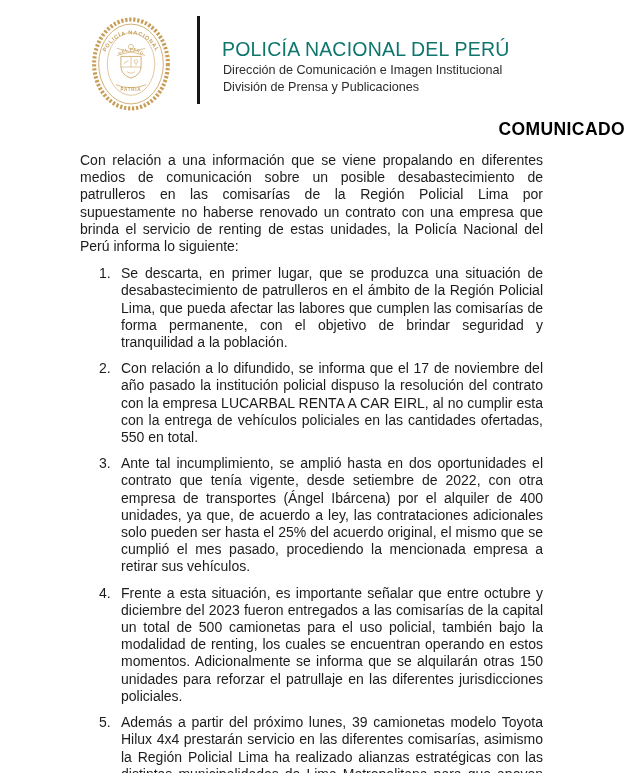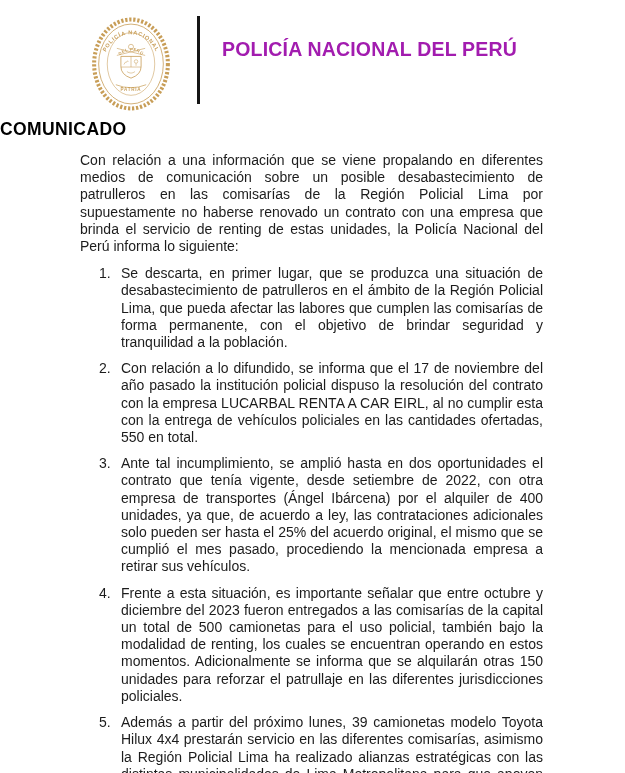--- a/index.html
+++ b/index.html
@@ -30,42 +30,41 @@
     width: 3px;
     height: 88px;
     background: #151515;
   }
   .org-name {
     position: absolute;
     left: 222px;
     top: 38px;
     font-size: 19.5px;
     letter-spacing: 0.2px;
-    color: #a21caf;
+    color: #0f766e;
     white-space: nowrap;
-    font-weight: bold;
   }
   .dept-block {
     position: absolute;
     left: 223px;
     top: 62px;
     font-size: 12.6px;
     line-height: 17px;
     color: #2d2d2d;
     white-space: nowrap;
   }
 
   
   .doc-title {
     position: absolute;
     left: 0;
     top: 119px;
     width: 100%;
     display: flex;
-    justify-content: flex-start;
+    justify-content: flex-end;
     gap: 15px;
     font-size: 17.5px;
     font-weight: 700;
     letter-spacing: 0.4px;
     color: #000000;
     white-space: pre;
   }
 
   
   .content {
@@ -130,20 +129,24 @@
       <path d="M 90,93.5 v 5" stroke-width="1"></path>
       <path d="M 72,110 q 8,6 16,0" stroke-width="1"></path>
     </g>
     <path d="M 50,136 q 30,12 60,0" fill="none" stroke="#C89E58" stroke-width="1.4"></path>
     <text x="80" y="149" font-size="9" fill="#C89E58" font-weight="bold" text-anchor="middle" letter-spacing="1.5" font-family="Liberation Sans, sans-serif">PATRIA</text>
   </svg>
 
   <div class="header-divider"></div>
 
   <div class="org-name">POLICÍA NACIONAL DEL PERÚ</div>
+  <div class="dept-block">
+    <div>Dirección de Comunicación e Imagen Institucional</div>
+    <div>División de Prensa y Publicaciones</div>
+  </div>
 
   <div class="doc-title">
     <span>COMUNICADO</span>
   </div>
 
   <div class="content">
     <p class="intro">Con relación a una información que se viene propalando en diferentes medios de comunicación sobre un posible desabastecimiento de patrulleros en las comisarías de la Región Policial Lima por supuestamente no haberse renovado un contrato con una empresa que brinda el servicio de renting de estas unidades, la Policía Nacional del Perú informa lo siguiente:</p>
 
     <div class="num-list">
       <div class="num-item">

